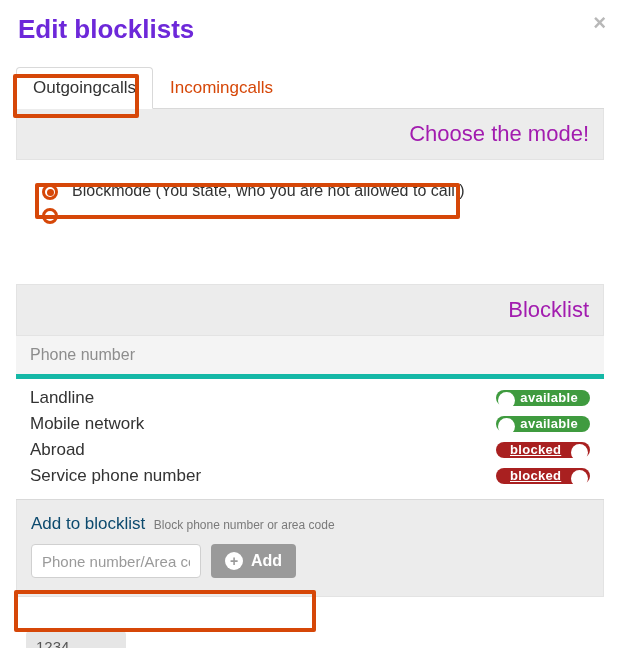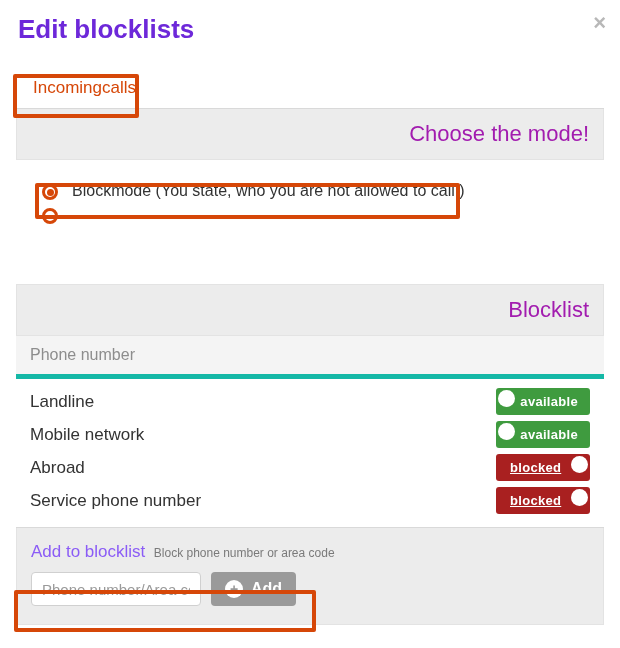--- a/index.html
+++ b/index.html
@@ -21,32 +21,32 @@
 
   
   .radio-group { padding: 18px 8px 28px 26px; }
   .radio-row { display: flex; align-items: flex-end; gap: 14px; font-size: 16px; color: #333; padding: 4px 0; cursor: pointer; }
   .radio { width: 16px; height: 16px; border: 3px solid #d64708; border-radius: 50%; display: inline-flex; align-items: center; justify-content: center; flex: 0 0 auto; }
   .radio.checked::after { content: ""; width: 7px; height: 7px; background: #d64708; border-radius: 50%; display: block; }
 
   
   .list { padding: 6px 14px 6px 14px; }
   .list-row { display: flex; align-items: center; justify-content: space-between; font-size: 17px; color: #333; padding: 3px 0; }
-  .toggle { position: relative; width: 94px; height: 27px; border-radius: 3px; display: inline-flex; align-items: center; justify-content: center; font-size: 13px; font-weight: 600; color: #fff; letter-spacing: .3px; padding: 0 4px; }
+  .toggle { position: relative; width: 94px; height: 16px; border-radius: 10px; display: inline-flex; align-items: flex-start; justify-content: center; font-size: 13px; font-weight: 600; color: #fff; letter-spacing: .3px; padding: 0 4px; }
   .toggle.avail { background: #3f9b3f; justify-content: flex-end; padding-right: 12px; }
   .toggle.block { background: #a92020; justify-content: flex-start; padding-left: 14px; text-decoration: underline; }
   .toggle .knob { position: absolute; top: 2px; width: 17px; height: 17px; border-radius: 50%; background: #fff; }
   .toggle.avail .knob { left: 2px; }
   .toggle.block .knob { right: 2px; }
 
   hr.sep { border: none; border-top: 1px solid #d9d9d9; margin: 4px 0 0 0; }
 
   
   .add-box { background: #ececec; padding: 14px 14px 18px 14px; border: 1px solid #e3e3e3; border-top: none; }
-  .add-box .lbl { font-size: 17px; color: #8b5cf6; }
+  .add-box .lbl { font-size: 17px; color: #0c4a6e; }
   .add-box .hint { font-size: 12px; color: #7a7a7a; margin-left: 4px; }
   .add-row { display: flex; align-items: center; gap: 10px; margin-top: 10px; }
   .txt { height: 34px; border: 1px solid #d0d0d0; border-radius: 4px; padding: 0 10px; font-size: 15px; color: #333; background: #fff; }
   .txt::placeholder { color: #9a9a9a; }
   .btn-add { display: inline-flex; align-items: center; gap: 8px; height: 34px; padding: 0 14px; border-radius: 4px; background: #9a9a9a; color: #fff; font-size: 16px; font-weight: 600; border: none; cursor: pointer; }
   .plus-circ { width: 18px; height: 18px; border-radius: 50%; background: #fff; color: #9a9a9a; display: inline-flex; align-items: center; justify-content: center; font-weight: 800; font-size: 14px; }
 
   
   .pin-row { display: flex; align-items: center; gap: 56px; margin-top: 26px; padding: 8px 10px; }
   .pin-label { font-size: 17px; color: #333; }
@@ -57,20 +57,21 @@
   .hl.round { border-radius: 2px; }
 </style>
 </head>
 <body>
 
 <div class="modal">
   <span class="close-x">×</span>
   <h1 class="title">Edit blocklists</h1>
 
   <div class="tabstrip">
+    <div class="tab active">Outgoingcalls</div>
     <div class="tab inactive">Incomingcalls</div>
   </div>
 
   <div class="section-header">Choose the mode!</div>
   <div class="radio-group">
     <div class="radio-row">
       <span class="radio checked"></span>
       <span>Blockmode (You state, who you are not allowed to call.)</span>
     </div>
     <div class="radio-row">

